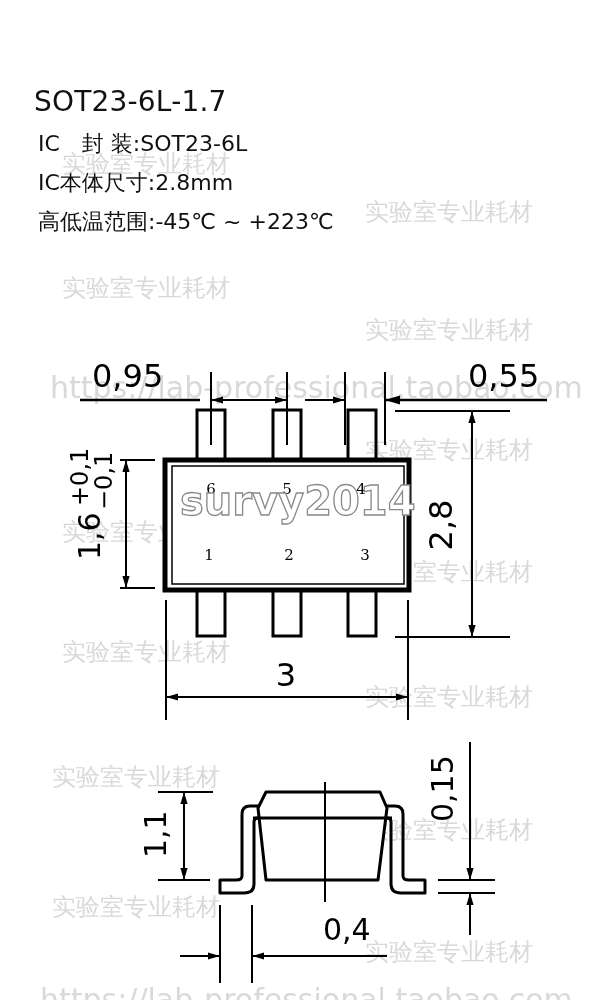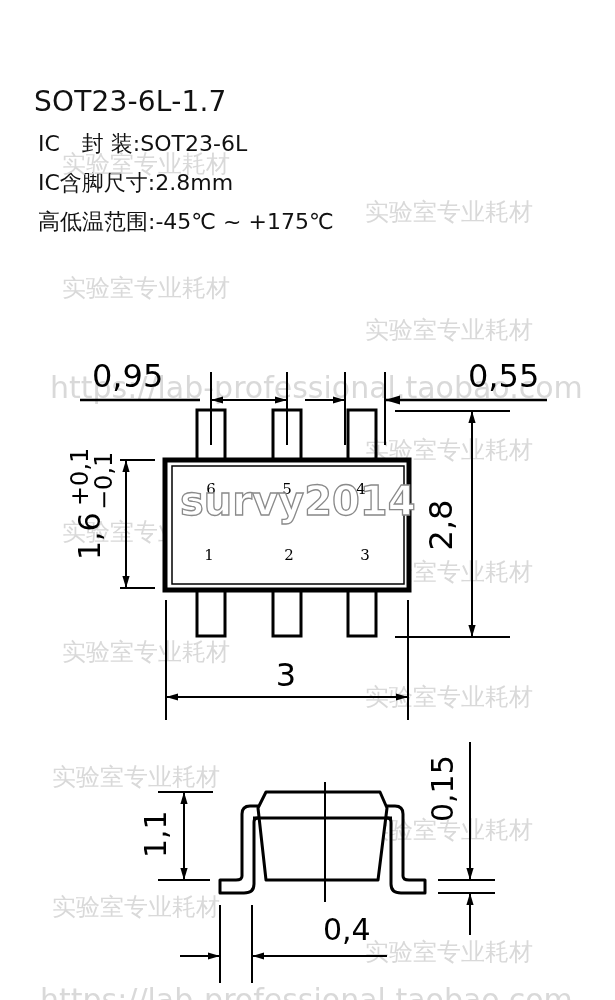--- a/index.html
+++ b/index.html
@@ -10,22 +10,22 @@
   .spec-row .lbl { display:inline-block; }
   svg.drawing { position:absolute; left:0; top:0; }
   .wm { fill:#d9d9d9; font-family:"DejaVu Sans", sans-serif; }
 </style>
 </head>
 <body>
 
 <div class="specs">
   <div class="title">SOT23-6L-1.7</div>
   <div class="spec-row"><span class="lbl">IC　封 装</span><span>:</span><span>SOT23-6L</span></div>
-  <div class="spec-row"><span class="lbl">IC含脚尺寸</span><span>:</span><span>2.8mm</span></div>
-  <div class="spec-row"><span class="lbl">高低温范围</span><span>:</span><span>-45℃ ~ +175℃</span></div>
+  <div class="spec-row"><span class="lbl">IC本体尺寸</span><span>:</span><span>2.8mm</span></div>
+  <div class="spec-row"><span class="lbl">高低温范围</span><span>:</span><span>-45℃ ~ +223℃</span></div>
 </div>
 
 <svg class="drawing" width="615" height="1000" viewBox="0 0 615 1000">
   <defs>
     <marker id="arr" viewBox="0 0 10 10" refX="10" refY="5" markerWidth="9" markerHeight="6" orient="auto-start-reverse">
       <path d="M0,2 L10,5 L0,8 Z" fill="#000"></path>
     </marker>
   </defs>
 
   <g>

